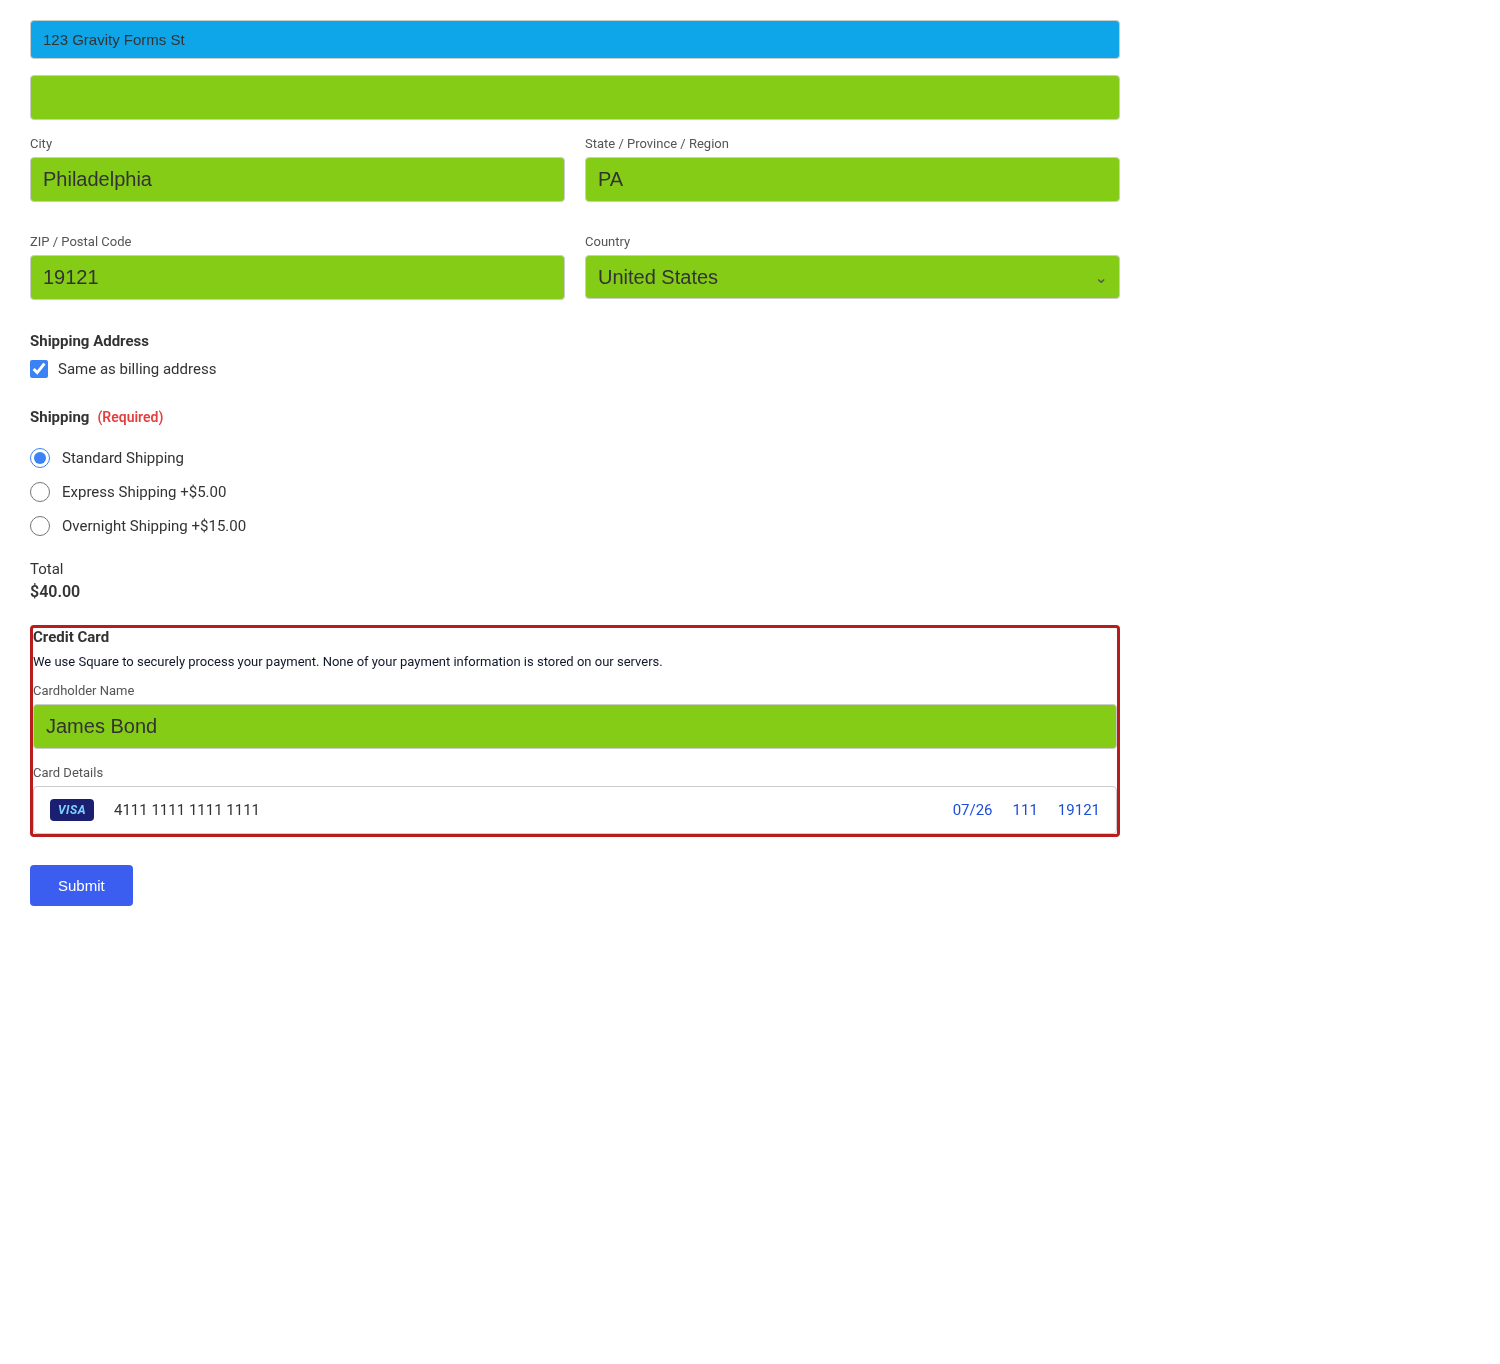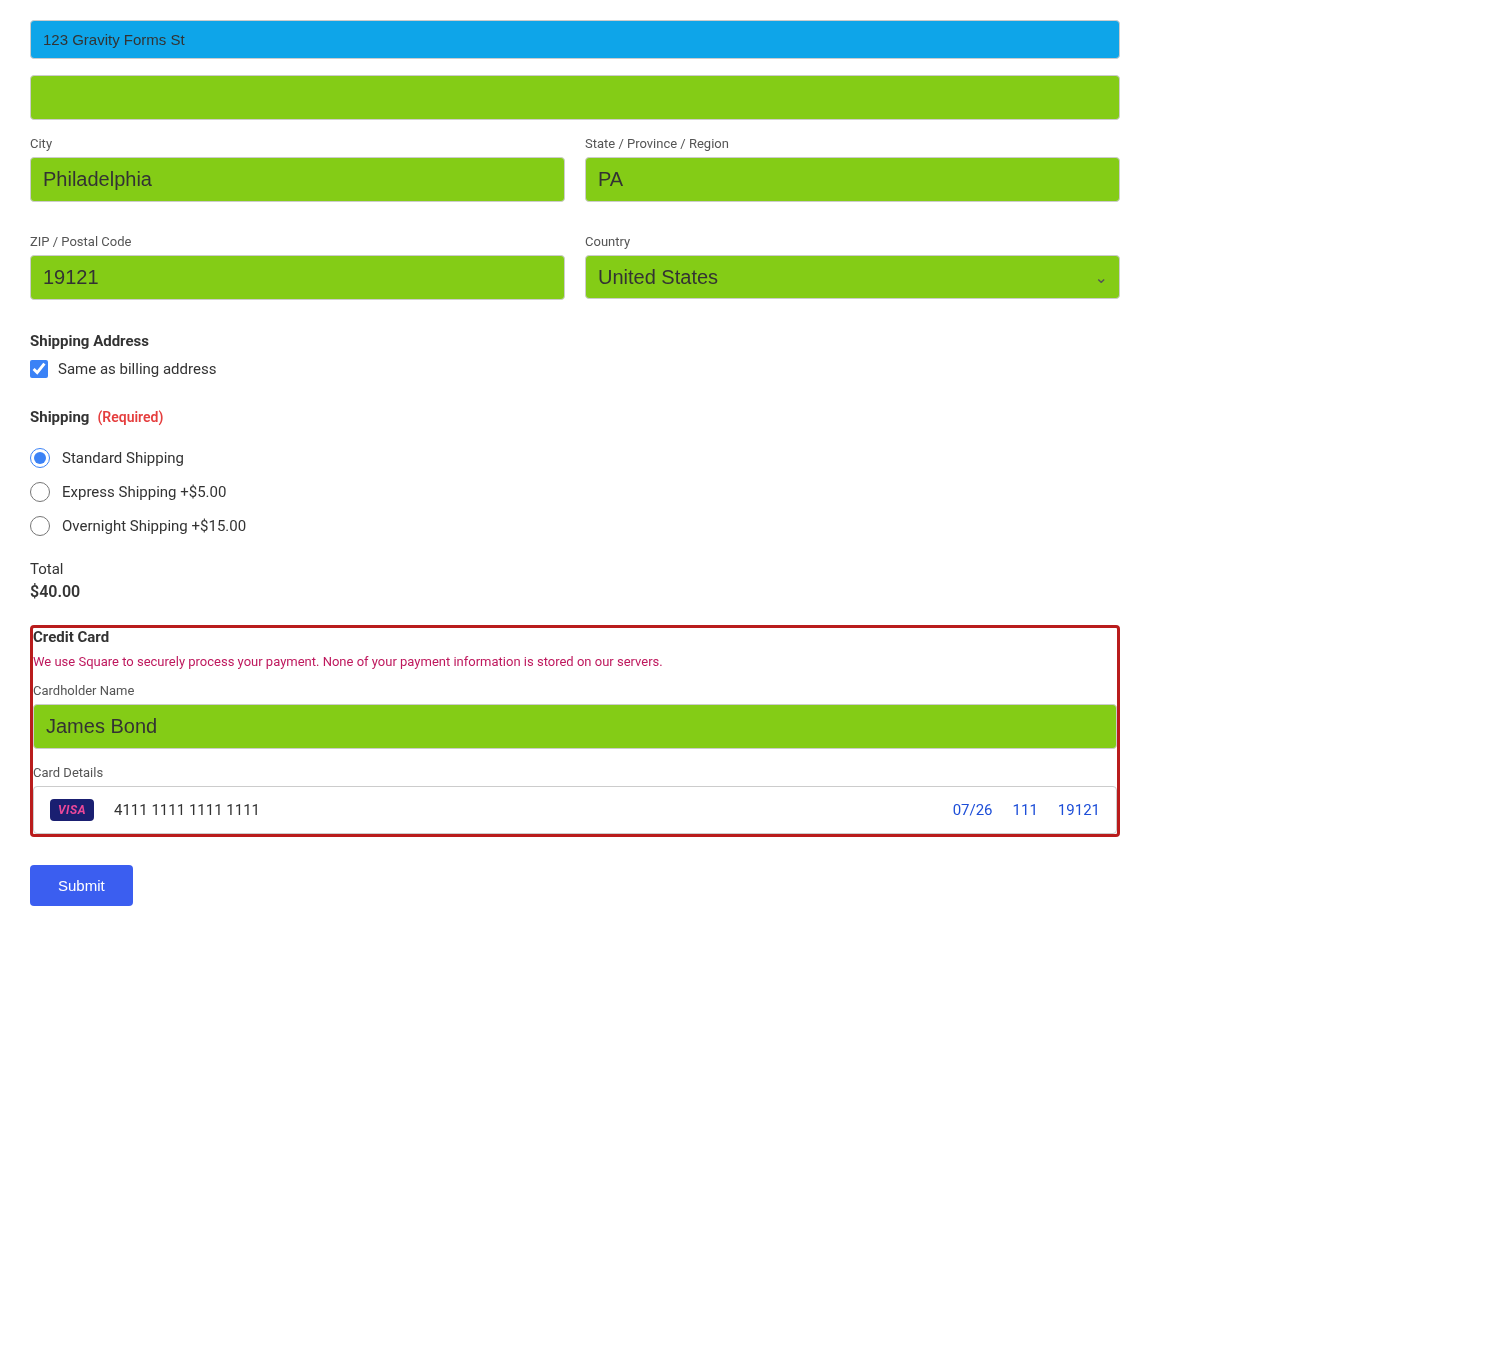--- a/index.html
+++ b/index.html
@@ -163,36 +163,36 @@
     }
 
     .credit-card-title {
       font-weight: 700;
       font-size: 15px;
       margin-bottom: 8px;
     }
 
     .credit-card-desc {
       font-size: 13px;
-      color: #be185d;
+      color: #0f172a;
       margin-bottom: 14px;
     }
 
     .card-details-box {
       border: 1px solid #ccc;
       border-radius: 4px;
       padding: 12px 16px;
       display: flex;
       align-items: center;
       gap: 20px;
     }
 
     .visa-badge {
       background: #1a1f71;
-      color: #ec4899;
+      color: #7dd3fc;
       font-weight: 700;
       font-size: 12px;
       padding: 4px 8px;
       border-radius: 4px;
       letter-spacing: 0.5px;
       font-style: italic;
     }
 
     .card-number {
       font-size: 15px;

